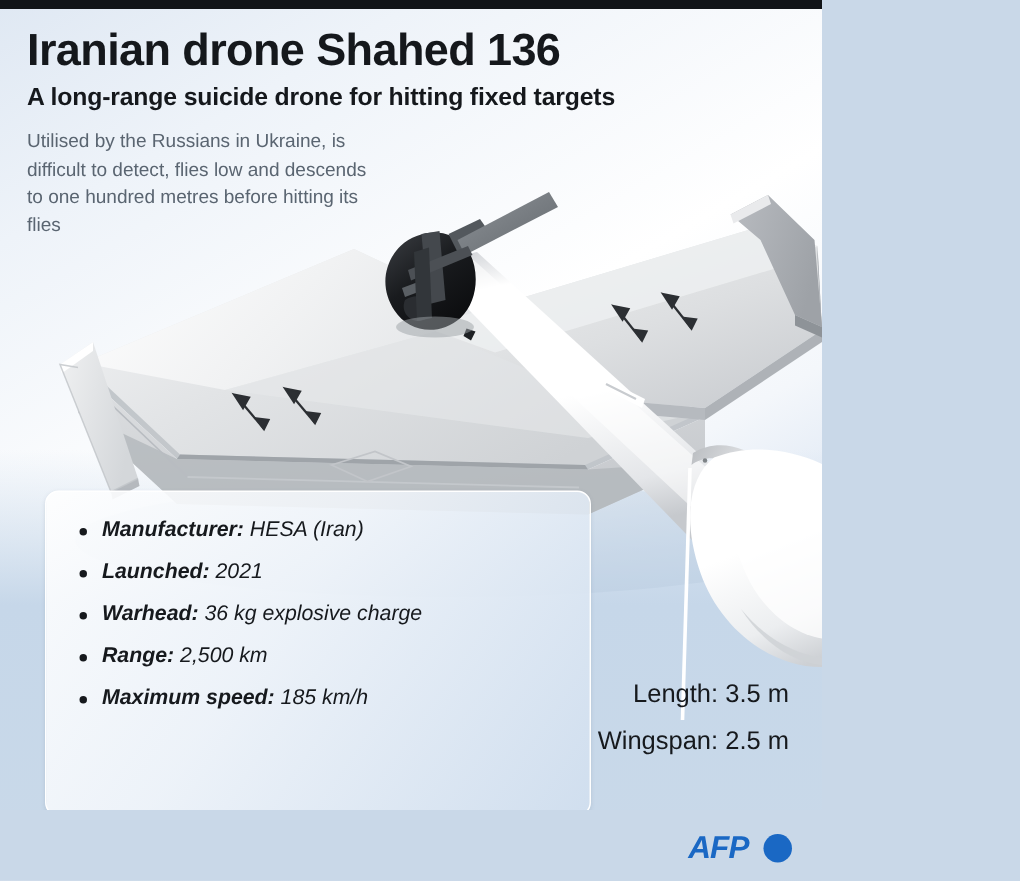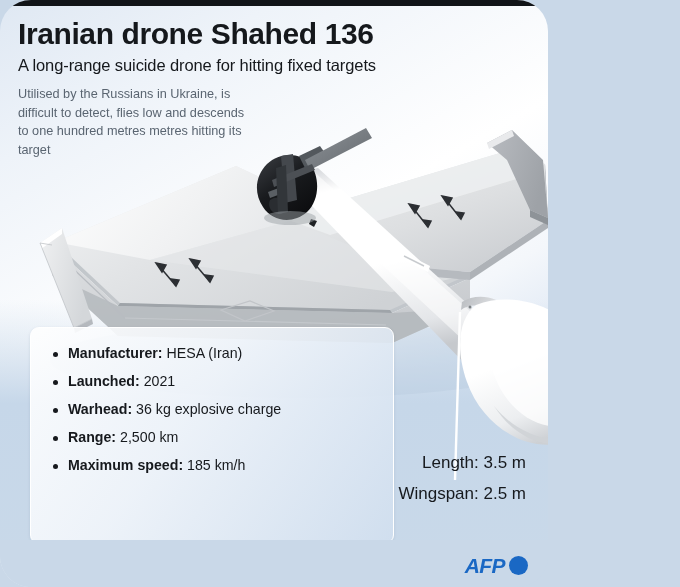--- a/index.html
+++ b/index.html
@@ -1,58 +1,58 @@
 <!DOCTYPE html>
 <html><head>
 <meta charset="utf-8">
 <style>
   html,body{margin:0;padding:0;}
   body{
     width:680px;height:587px;overflow:hidden;
     font-family:"Liberation Sans","DejaVu Sans",sans-serif;
     background:#c9d8e8;
   }
-  #page{position:relative;width:548px;height:587px;overflow:hidden;border-radius:31px;}
+  #page{position:relative;width:548px;height:587px;overflow:hidden;}
 
   
   .bg-base{position:absolute;inset:0;
     background:linear-gradient(150deg,#dfe8f3 0%,#eef3f9 18%,#ffffff 46%,#f4f7fb 62%,#d2dff0 80%,#c2d4e8 100%);}
   .bg-lower{position:absolute;left:0;right:0;top:300px;bottom:0;
     background:linear-gradient(180deg,rgba(197,216,235,0) 0%,#c6d7e9 36%,#c9d9e9 100%);}
   .topbar{position:absolute;left:0;top:0;width:680px;height:6px;background:#111418;}
   .footer-band{position:absolute;left:0;bottom:0;width:680px;height:47px;background:#c9d8e8;}
 
   
   .head{position:absolute;left:18px;top:18px;width:520px;}
   .title{font-size:30px;font-weight:bold;color:#15181c;letter-spacing:-0.4px;line-height:1.08;margin:0;}
-  .subtitle{font-size:16.5px;font-weight:normal;color:#15181c;margin:6px 0 0 0;line-height:1.15;letter-spacing:-0.1px;}
+  .subtitle{font-size:16.5px;font-weight:bold;color:#15181c;margin:6px 0 0 0;line-height:1.15;letter-spacing:-0.1px;}
   .blurb{font-size:12.7px;color:#5a6571;line-height:1.45;margin:10px 0 0 0;max-width:240px;}
 
   
   .art{position:absolute;left:0;top:60px;width:680px;height:420px;}
 
   
   .specbox{position:absolute;left:30px;top:327px;width:362px;height:215px;
     border:1.6px solid #ffffff;border-radius:9px;
     background:linear-gradient(125deg,rgba(255,255,255,.90) 0%,rgba(242,246,251,.88) 42%,rgba(209,223,239,.88) 100%);
     box-shadow:0 1px 3px rgba(90,110,135,.18);}
-  .speclist{list-style:none;margin:0;padding:18px 0 0 22px;}
+  .speclist{list-style:none;margin:0;padding:18px 0 0 22px;font-style:italic;}
   .speclist li{font-size:14.2px;color:#16191d;line-height:1.0;margin-bottom:13.8px;
     position:relative;padding-left:15px;}
   .speclist li:before{content:"";position:absolute;left:0;top:6px;width:5px;height:5px;border-radius:50%;background:#16191d;}
   .speclist b{font-weight:bold;}
   .speclist span{font-weight:normal;}
 
   
   .dims{position:absolute;right:22px;top:454px;width:240px;text-align:right;}
   .dims div{font-size:17px;color:#16191d;line-height:1.0;margin-bottom:14px;}
 
   
   .sources{position:absolute;left:22px;bottom:14px;font-size:12.6px;color:#2b3a4a;}
-  .afp{position:absolute;right:20px;bottom:11px;display:flex;align-items:center;gap:4px;}
+  .afp{position:absolute;right:20px;bottom:11px;display:flex;align-items:center;gap:10px;}
   .afp-text{font-size:21px;font-weight:bold;font-style:italic;color:#1a68c4;letter-spacing:-0.6px;line-height:1;}
   .afp-dot{width:19px;height:19px;border-radius:50%;background:#1a68c4;display:block;}
 </style>
 </head>
 <body>
 
 <div id="page">
 
   <div class="bg-base"></div>
   <div class="bg-lower"></div>
@@ -207,21 +207,21 @@
       <path d="M270,140 C276,136 283,137 286,142 C289,148 285,154 279,154 C272,154 267,147 270,140 Z" fill="#2a2d31"></path>
       <path d="M276,108 L286,105 L288,152 L278,154 Z" fill="#32363a"></path>
 
       <ellipse cx="290" cy="158" rx="26" ry="7" fill="#9ca1a6" opacity="0.5"></ellipse>
     </svg>
   </div>
 
   <div class="head">
     <h1 class="title">Iranian drone Shahed 136</h1>
     <h2 class="subtitle">A long-range suicide drone for hitting fixed targets</h2>
-    <p class="blurb">Utilised by the Russians in Ukraine, is difficult to detect, flies low and descends to one hundred metres metres hitting its target</p>
+    <p class="blurb">Utilised by the Russians in Ukraine, is difficult to detect, flies low and descends to one hundred metres before hitting its flies</p>
   </div>
 
   <div class="specbox">
     <ul class="speclist">
       <li><b>Manufacturer:</b><span> HESA (Iran)</span></li>
       <li><b>Launched:</b><span> 2021</span></li>
       <li><b>Warhead:</b><span> 36 kg explosive charge</span></li>
       <li><b>Range:</b><span> 2,500 km</span></li>
       <li><b>Maximum speed:</b><span> 185 km/h</span></li>
     </ul>

